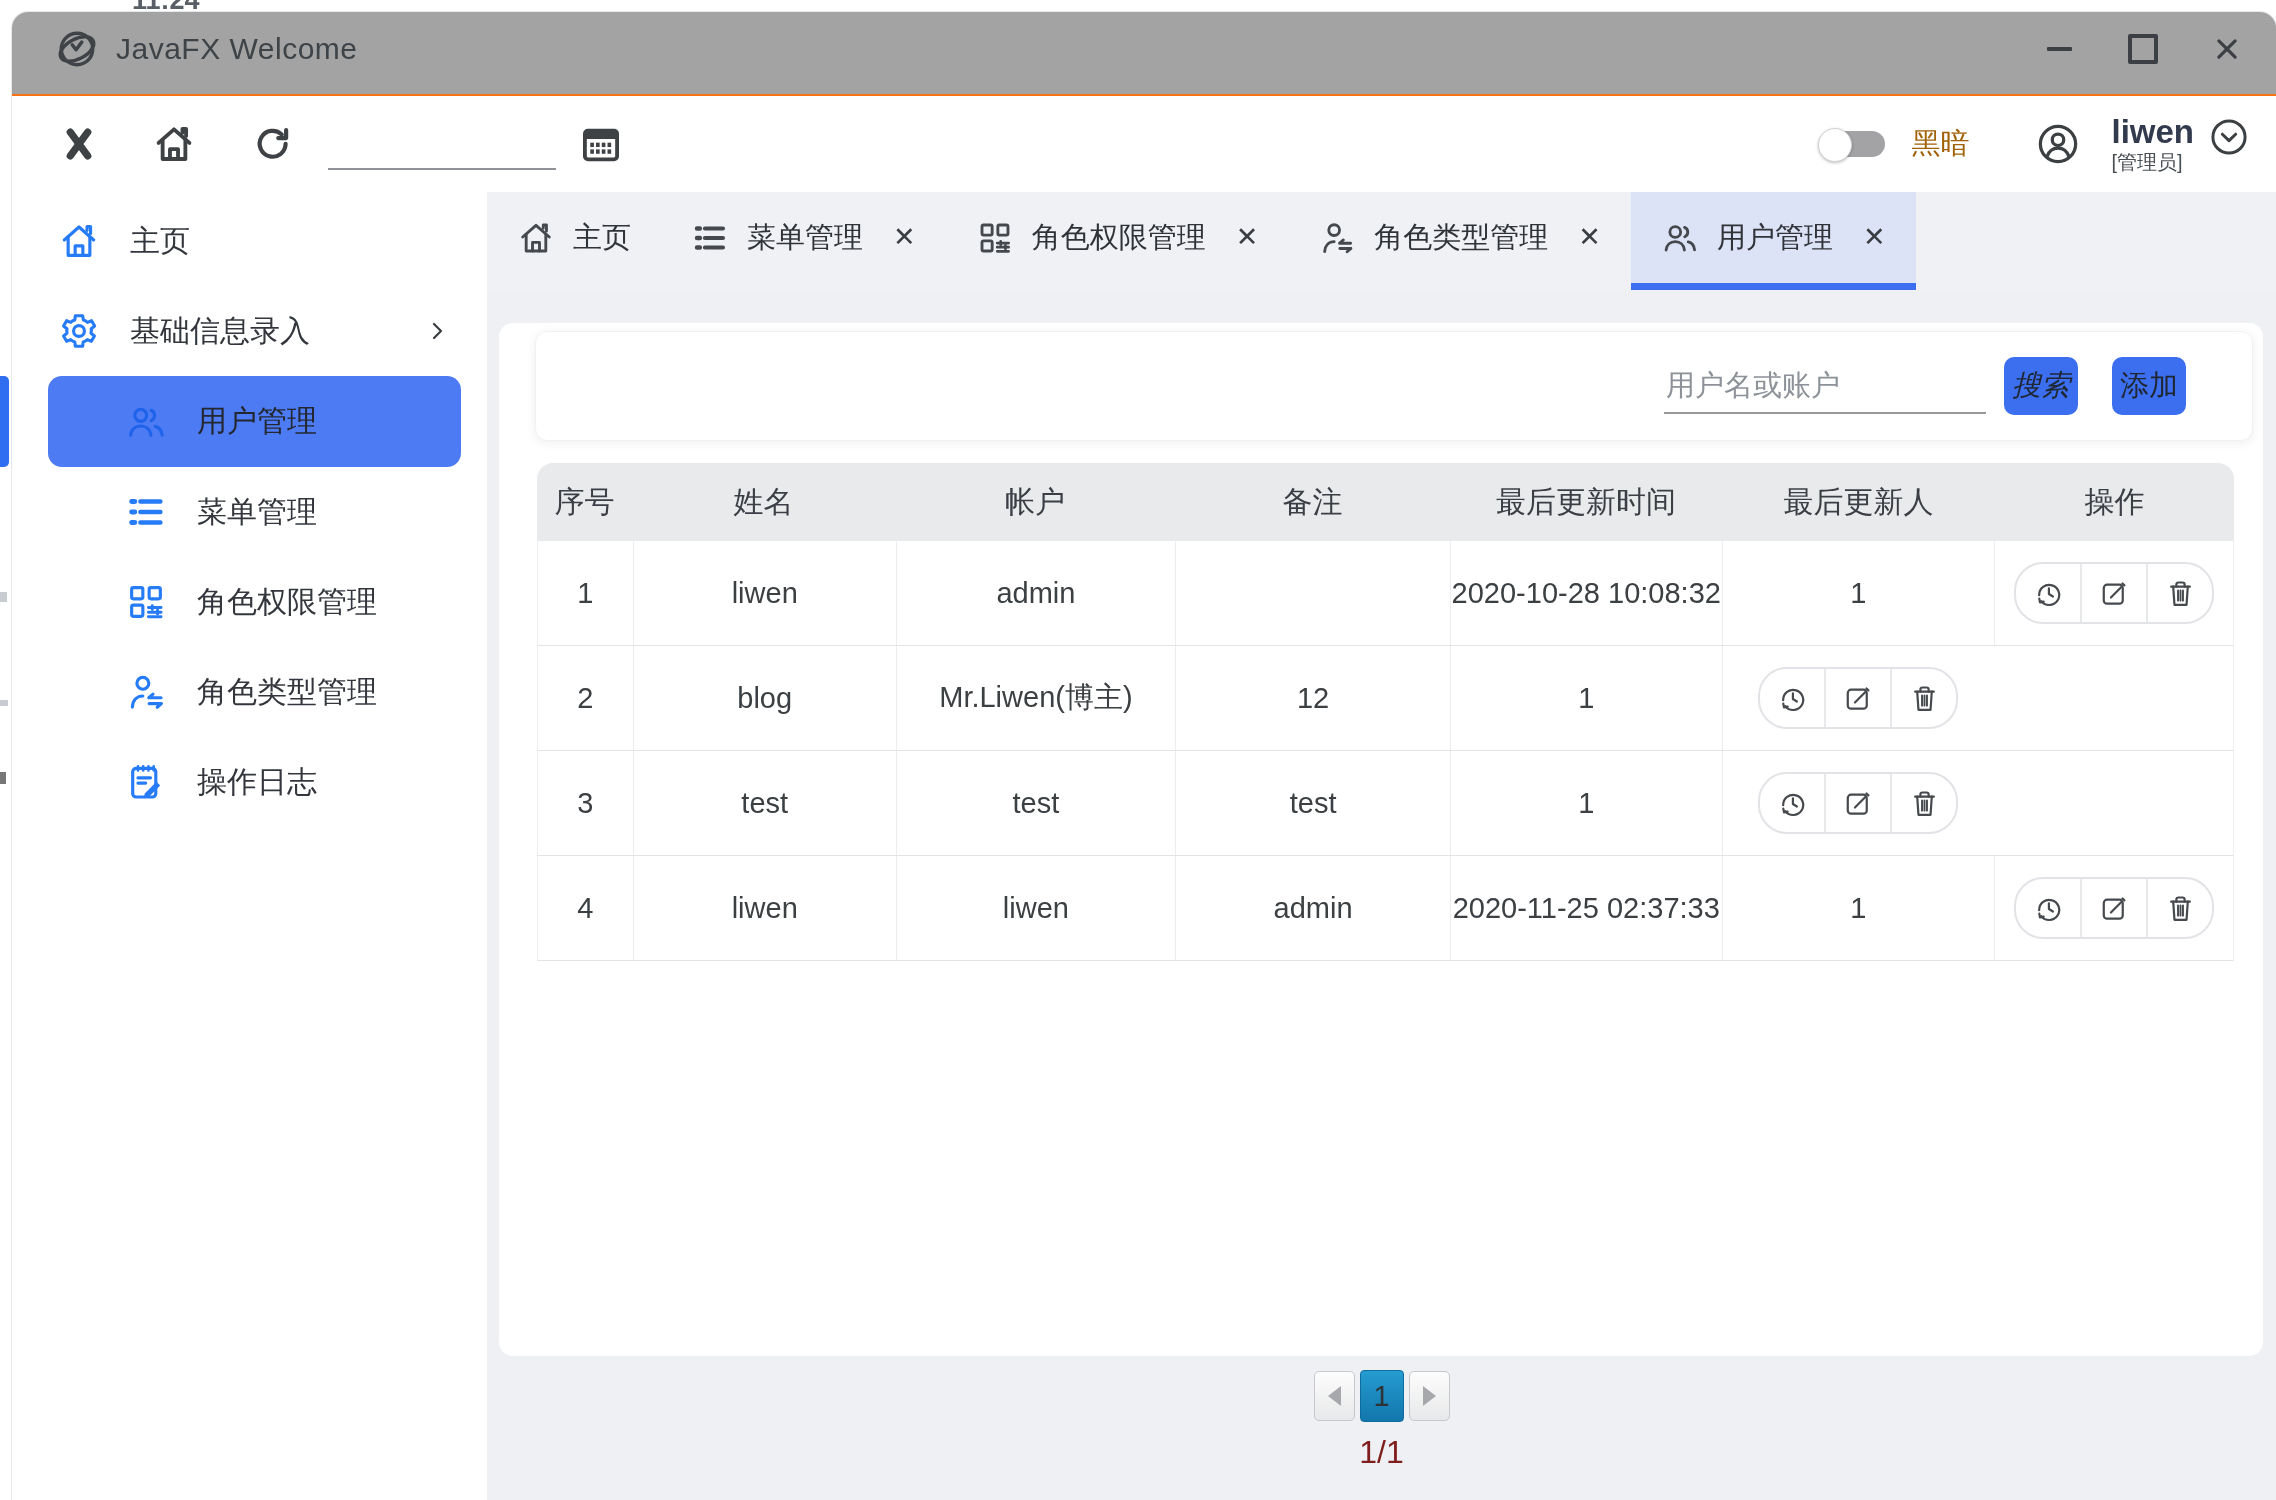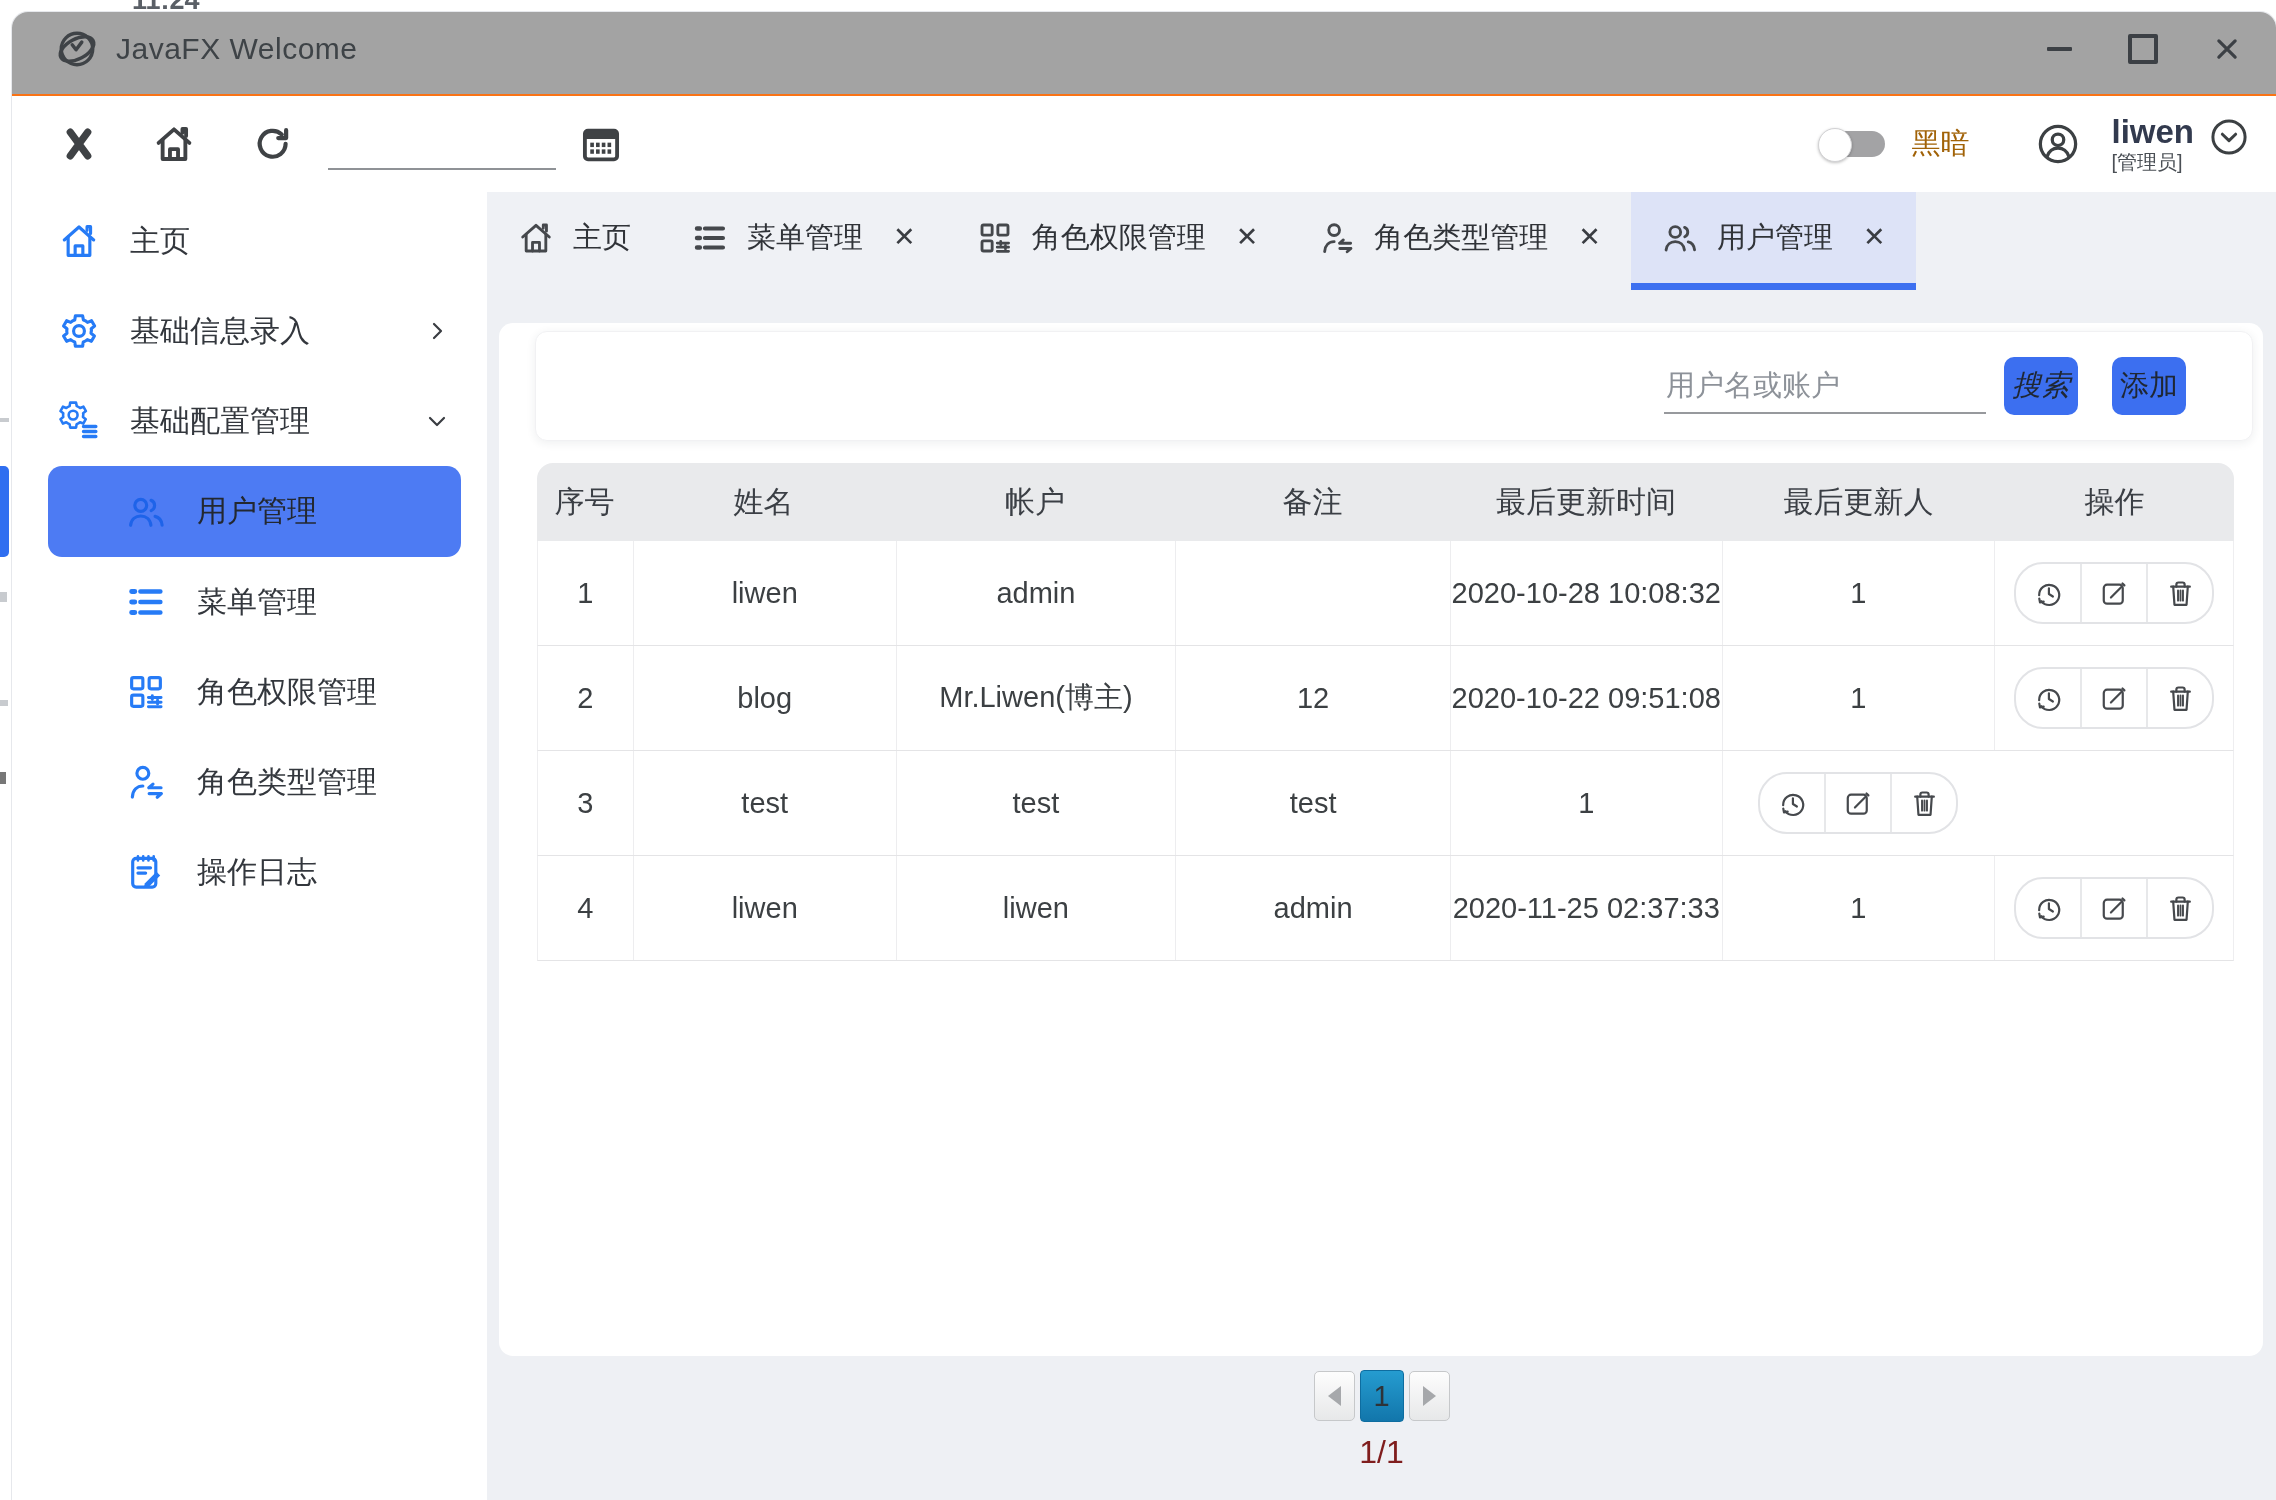--- a/index.html
+++ b/index.html
@@ -329,29 +329,20 @@
       </div>
       <div class="s-item">
         <svg class="ic sic">
             <use href="#i-gear"></use>
           </svg>
         <span class="slabel">基础信息录入</span>
         <svg class="ic schev">
             <use href="#i-chevr"></use>
           </svg>
       </div>
-      <div class="s-item">
-        <svg class="ic sic">
-            <use href="#i-gearcfg"></use>
-          </svg>
-        <span class="slabel">基础配置管理</span>
-        <svg class="ic schev">
-            <use href="#i-chevd"></use>
-          </svg>
-      </div>
       <div class="s-active-wrap">
         <div class="s-indicator"></div>
         <div class="s-active"></div>
         <div class="inner">
           <svg class="ic sic">
               <use href="#i-users"></use>
             </svg>
           <span class="slabel">用户管理</span>
         </div>
       </div>
@@ -467,21 +458,20 @@
                   </div>
               </div>
             </div>
           </div>
 
           <div class="trow">
             <div class="tc">2</div>
             <div class="tc">blog</div>
             <div class="tc">Mr.Liwen(博主)</div>
             <div class="tc">12</div>
-            <div class="tc">2020-10-22 09:51:08</div>
             <div class="tc">1</div>
             <div class="tc">
               <div class="actions">
                 <div class="act">
                     <svg class="ic">
                       <use href="#i-history"></use>
                     </svg>
                   </div>
                 <div class="act">
                     <svg class="ic">

